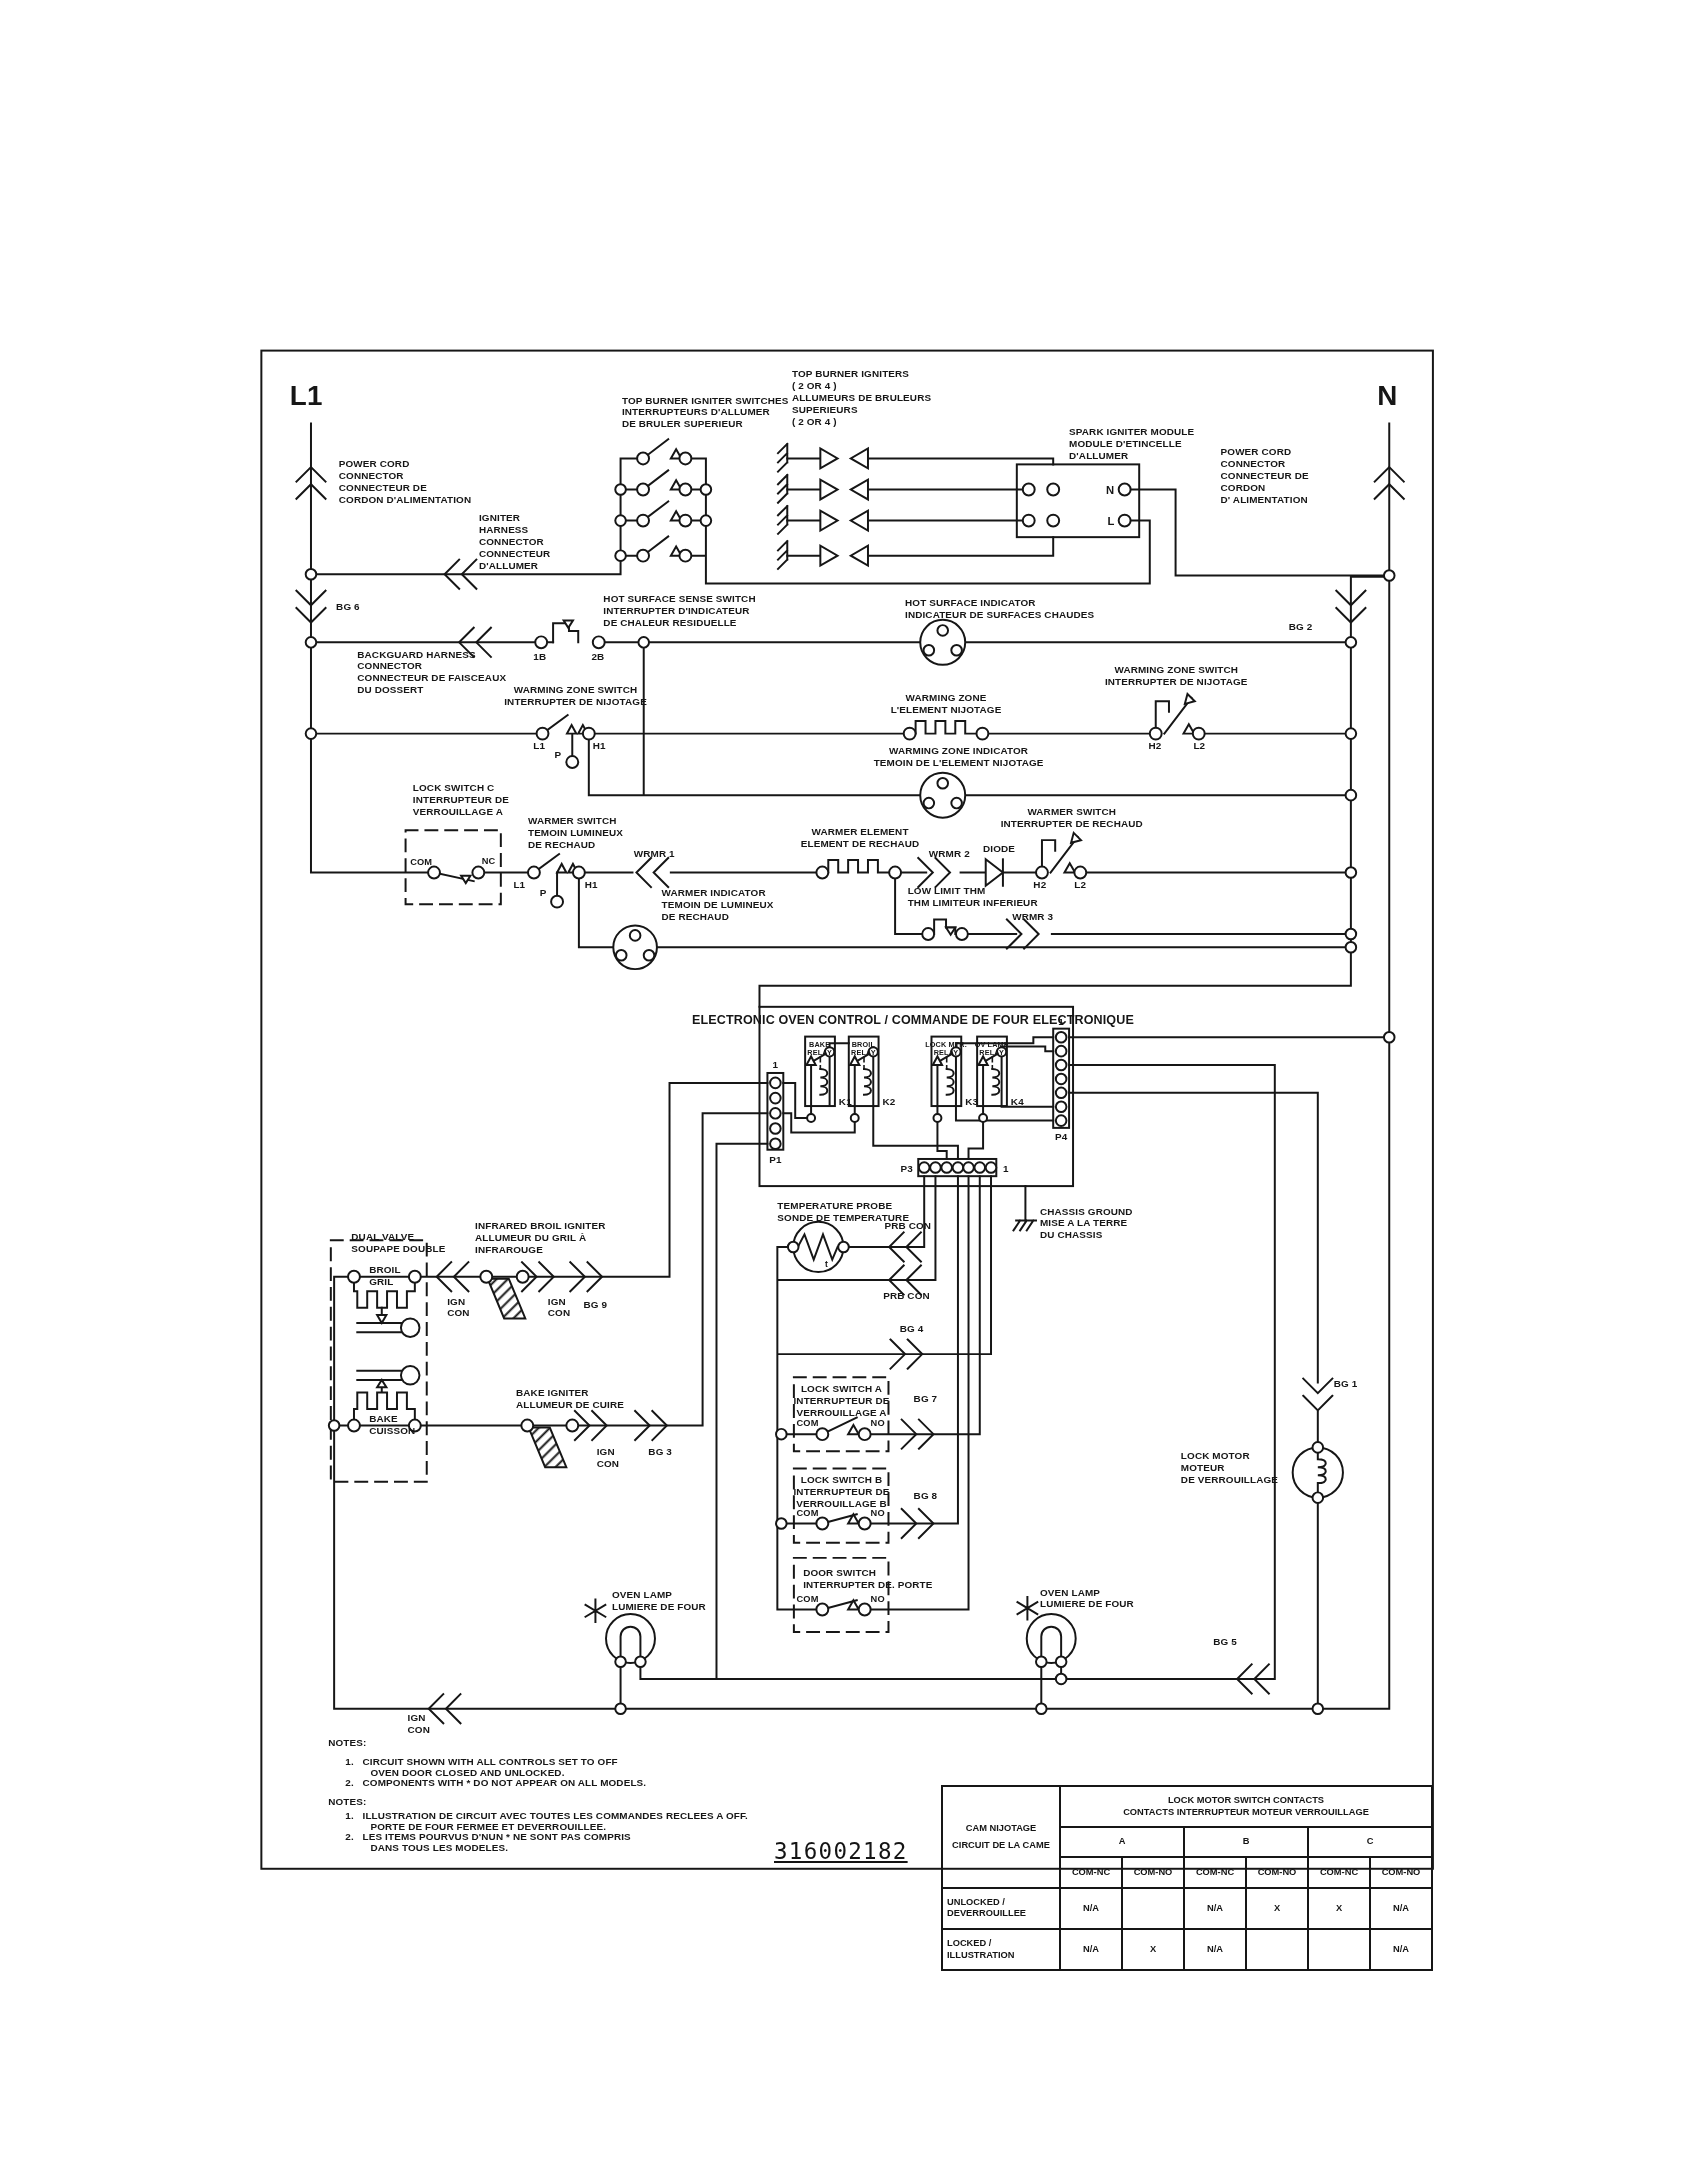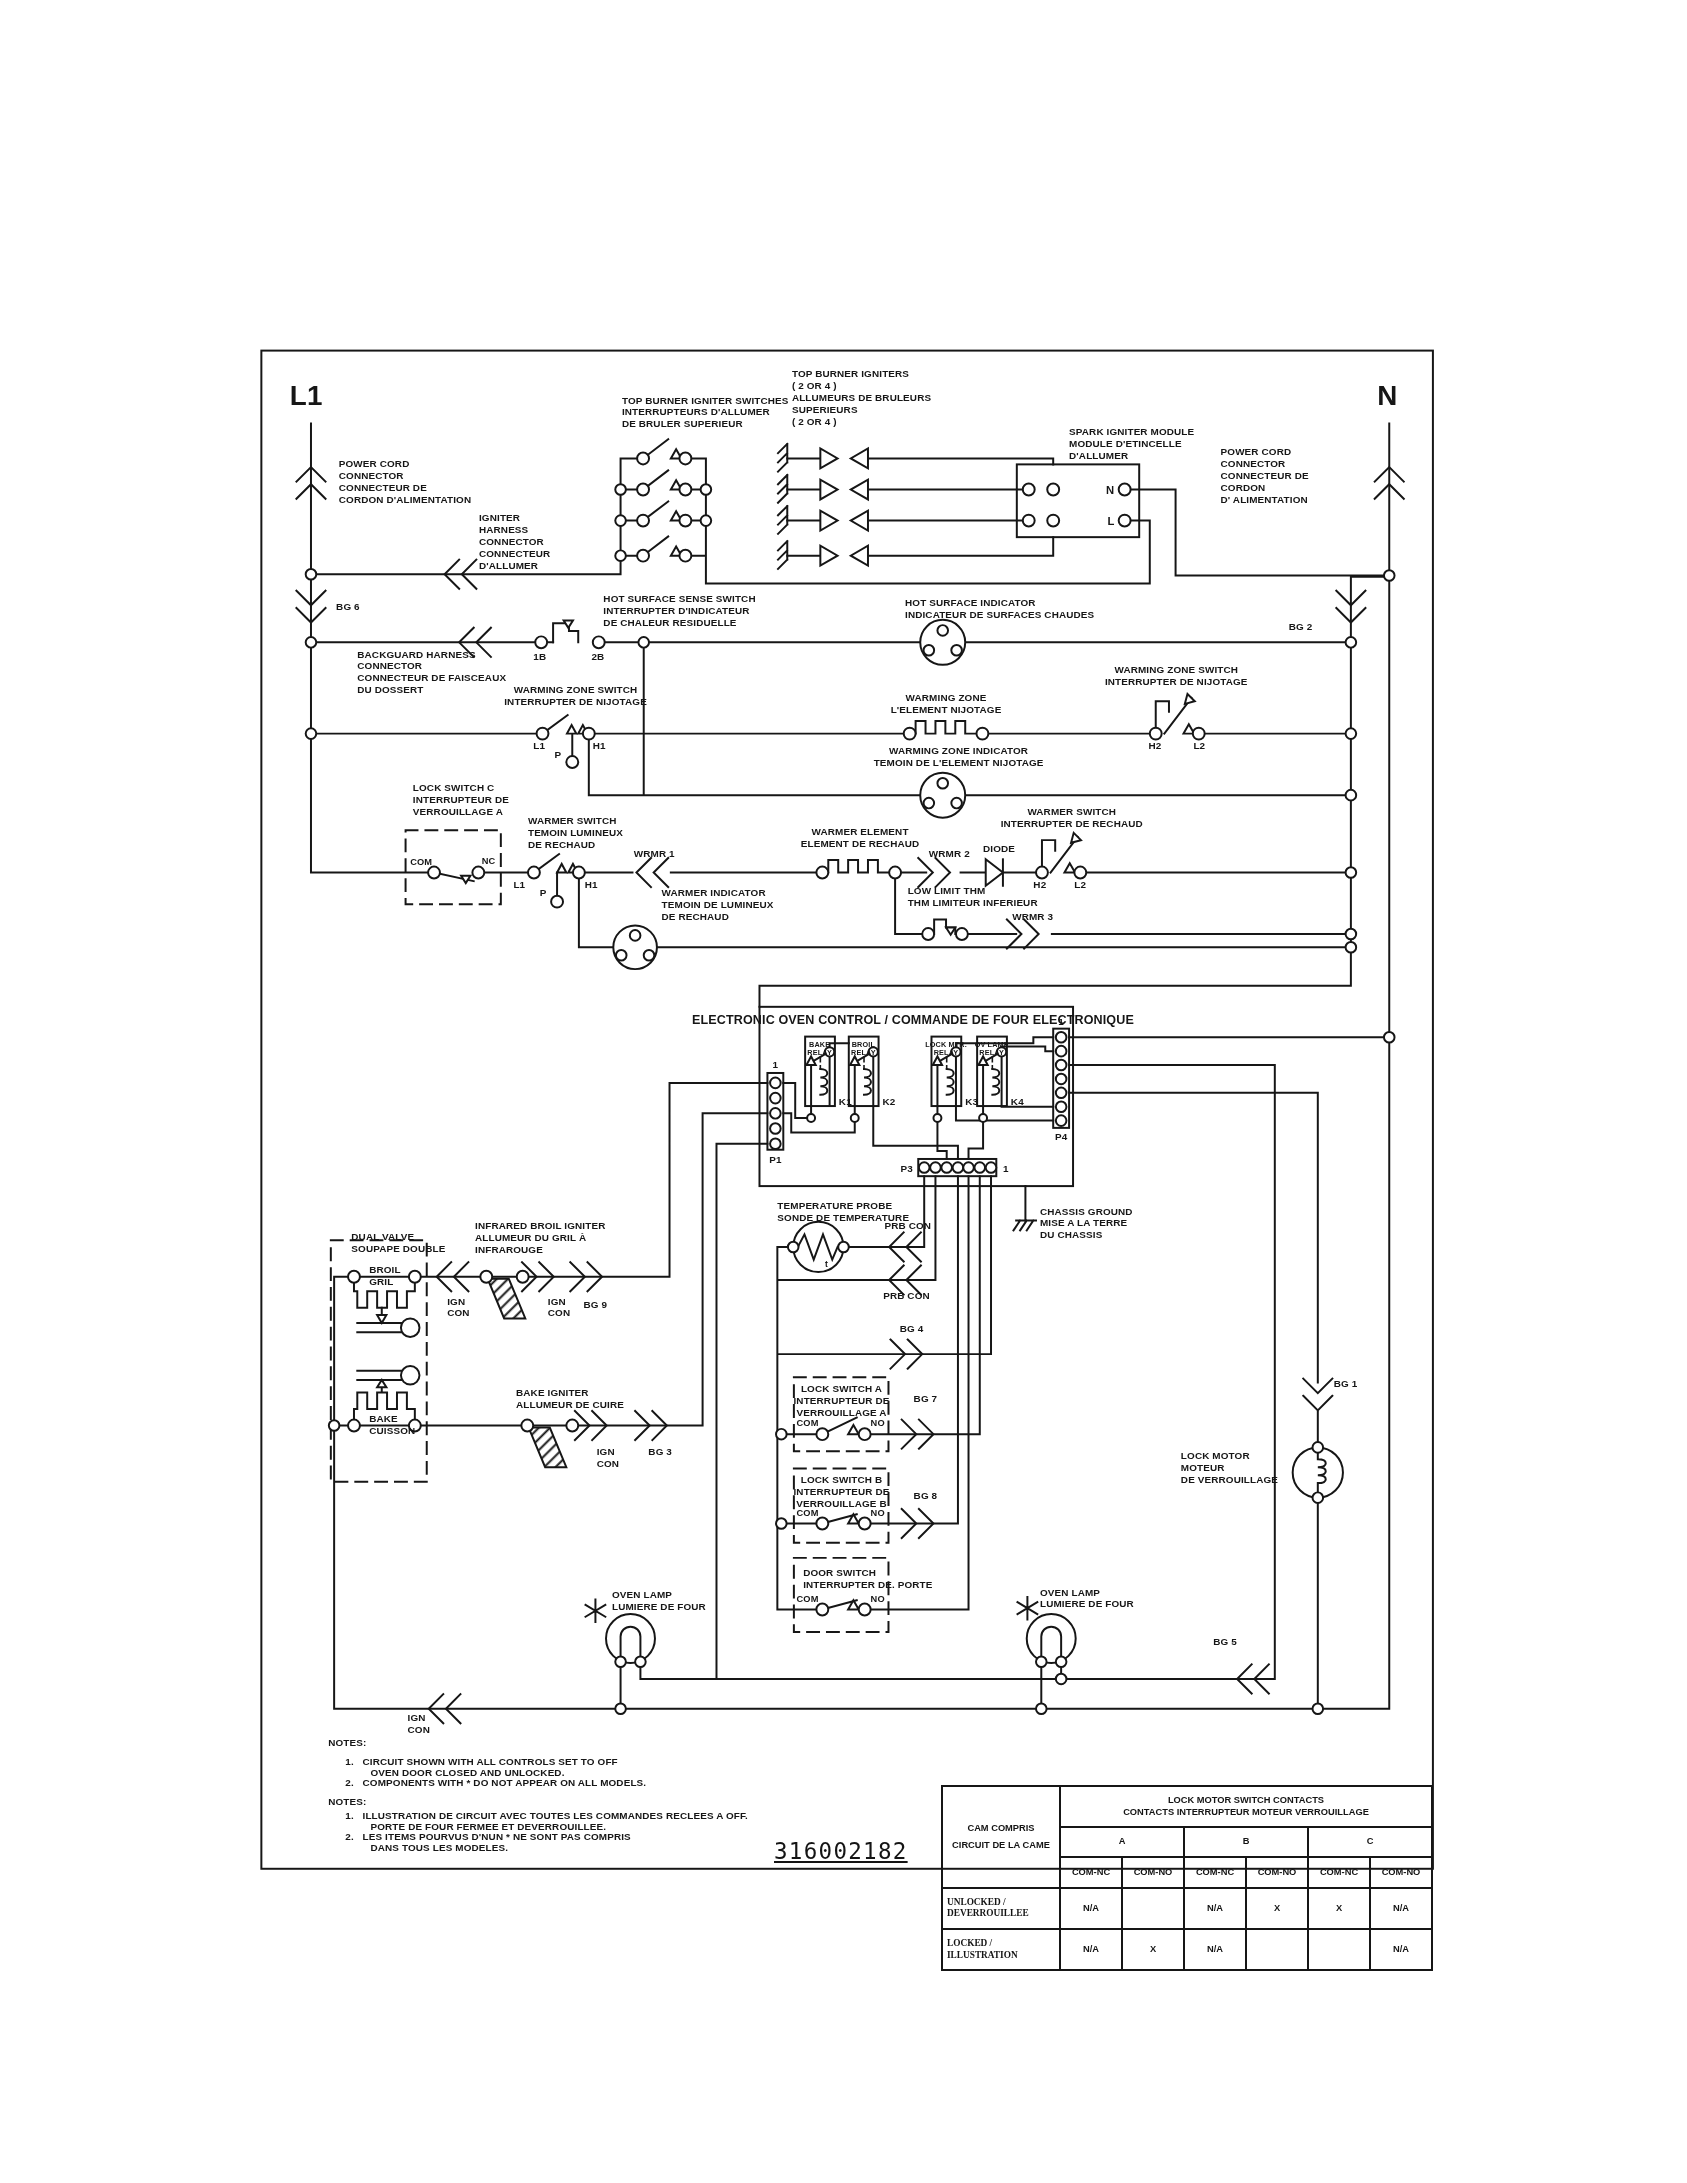--- a/index.html
+++ b/index.html
@@ -9,21 +9,21 @@
   svg path,svg rect,svg circle,svg polygon,svg line,svg polyline{
     stroke:#161616;stroke-width:3;fill:none;stroke-linecap:square;stroke-linejoin:miter;}
   svg .dashedbox{stroke-dasharray:18 12;}
   svg .dashlink{stroke-dasharray:7 6;stroke-width:2.4;}
   svg .term{fill:#ffffff;}
   svg .hatched{fill:url(#hatch);}
   svg text{font-family:"Liberation Sans",sans-serif;fill:#161616;font-weight:600;letter-spacing:.2px;}
   #camtable{position:absolute;left:941px;top:1785px;border-collapse:collapse;table-layout:fixed;}
   #camtable td{border:2px solid #161616;text-align:center;vertical-align:middle;
     font-size:9.3px;font-weight:600;padding:8px;line-height:1.25;color:#141414;}
-  #camtable td.lbl{text-align:left;padding-left:4px;font-family:Liberation Serif, serif;}
+  #camtable td.lbl{text-align:left;padding-left:4px;}
   #partnumber{position:absolute;left:774px;top:1838px;width:159px;text-align:left;
     font-family:"DejaVu Sans Mono",monospace;font-size:22.5px;letter-spacing:1.3px;color:#141414;text-decoration:underline;}
 </style>
 </head>
 <body>
 
 <div id="page">
 <svg width="1687" height="2183" viewBox="0 0 2550 3300">
   <defs>
     <pattern id="hatch" patternUnits="userSpaceOnUse" width="12" height="12" patternTransform="rotate(45)">
@@ -505,21 +505,21 @@
         <col style="width:62px">
         <col style="width:62px">
     <col style="width:62px">
         <col style="width:62px">
         <col style="width:62px">
         <col style="width:62px">
   </colgroup>
   <tbody>
         <tr style="height:26.5px">
     <td rowspan="3" class="camhdr">
-      <div>CAM COMPRIS</div>
+      <div>CAM NIJOTAGE</div>
       <div style="height:5.3px"></div>
       <div>CIRCUIT DE LA CAME</div>
     </td>
     <td colspan="6">
       <div>LOCK MOTOR SWITCH CONTACTS</div>
       <div>CONTACTS INTERRUPTEUR MOTEUR VERROUILLAGE</div>
     </td>
   </tr>
   <tr style="height:14.6px">
     <td colspan="2">A</td>

